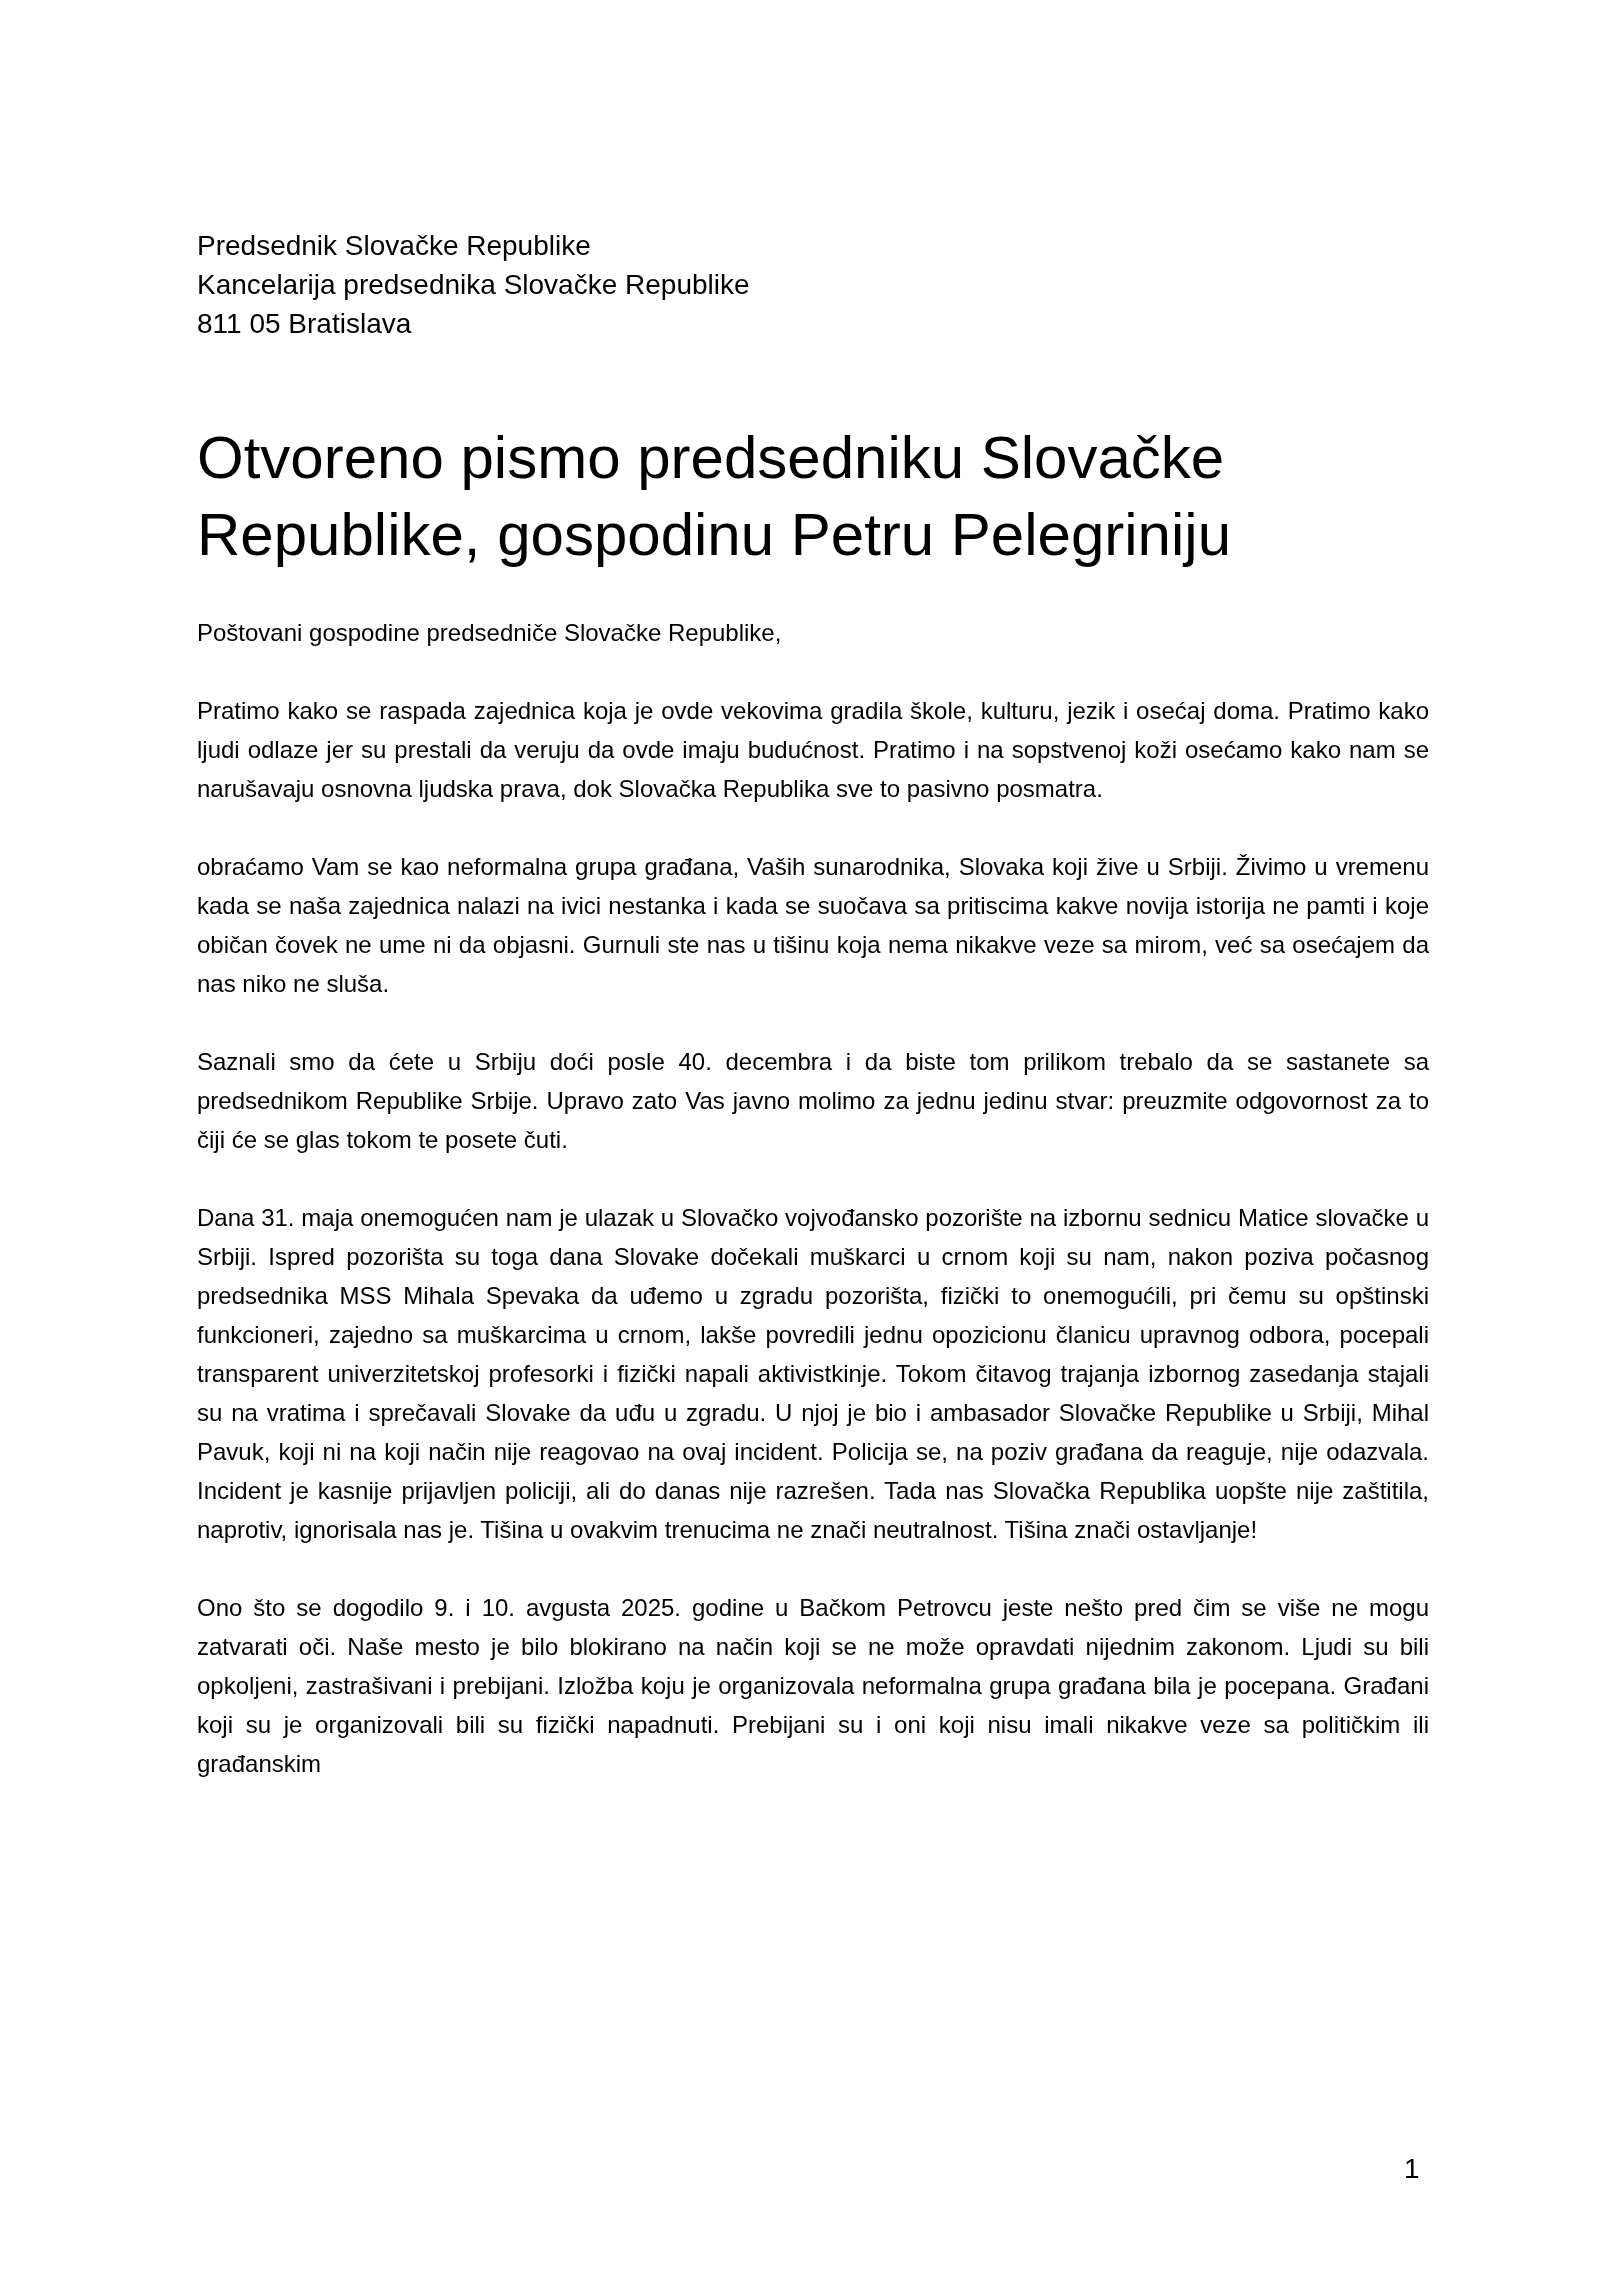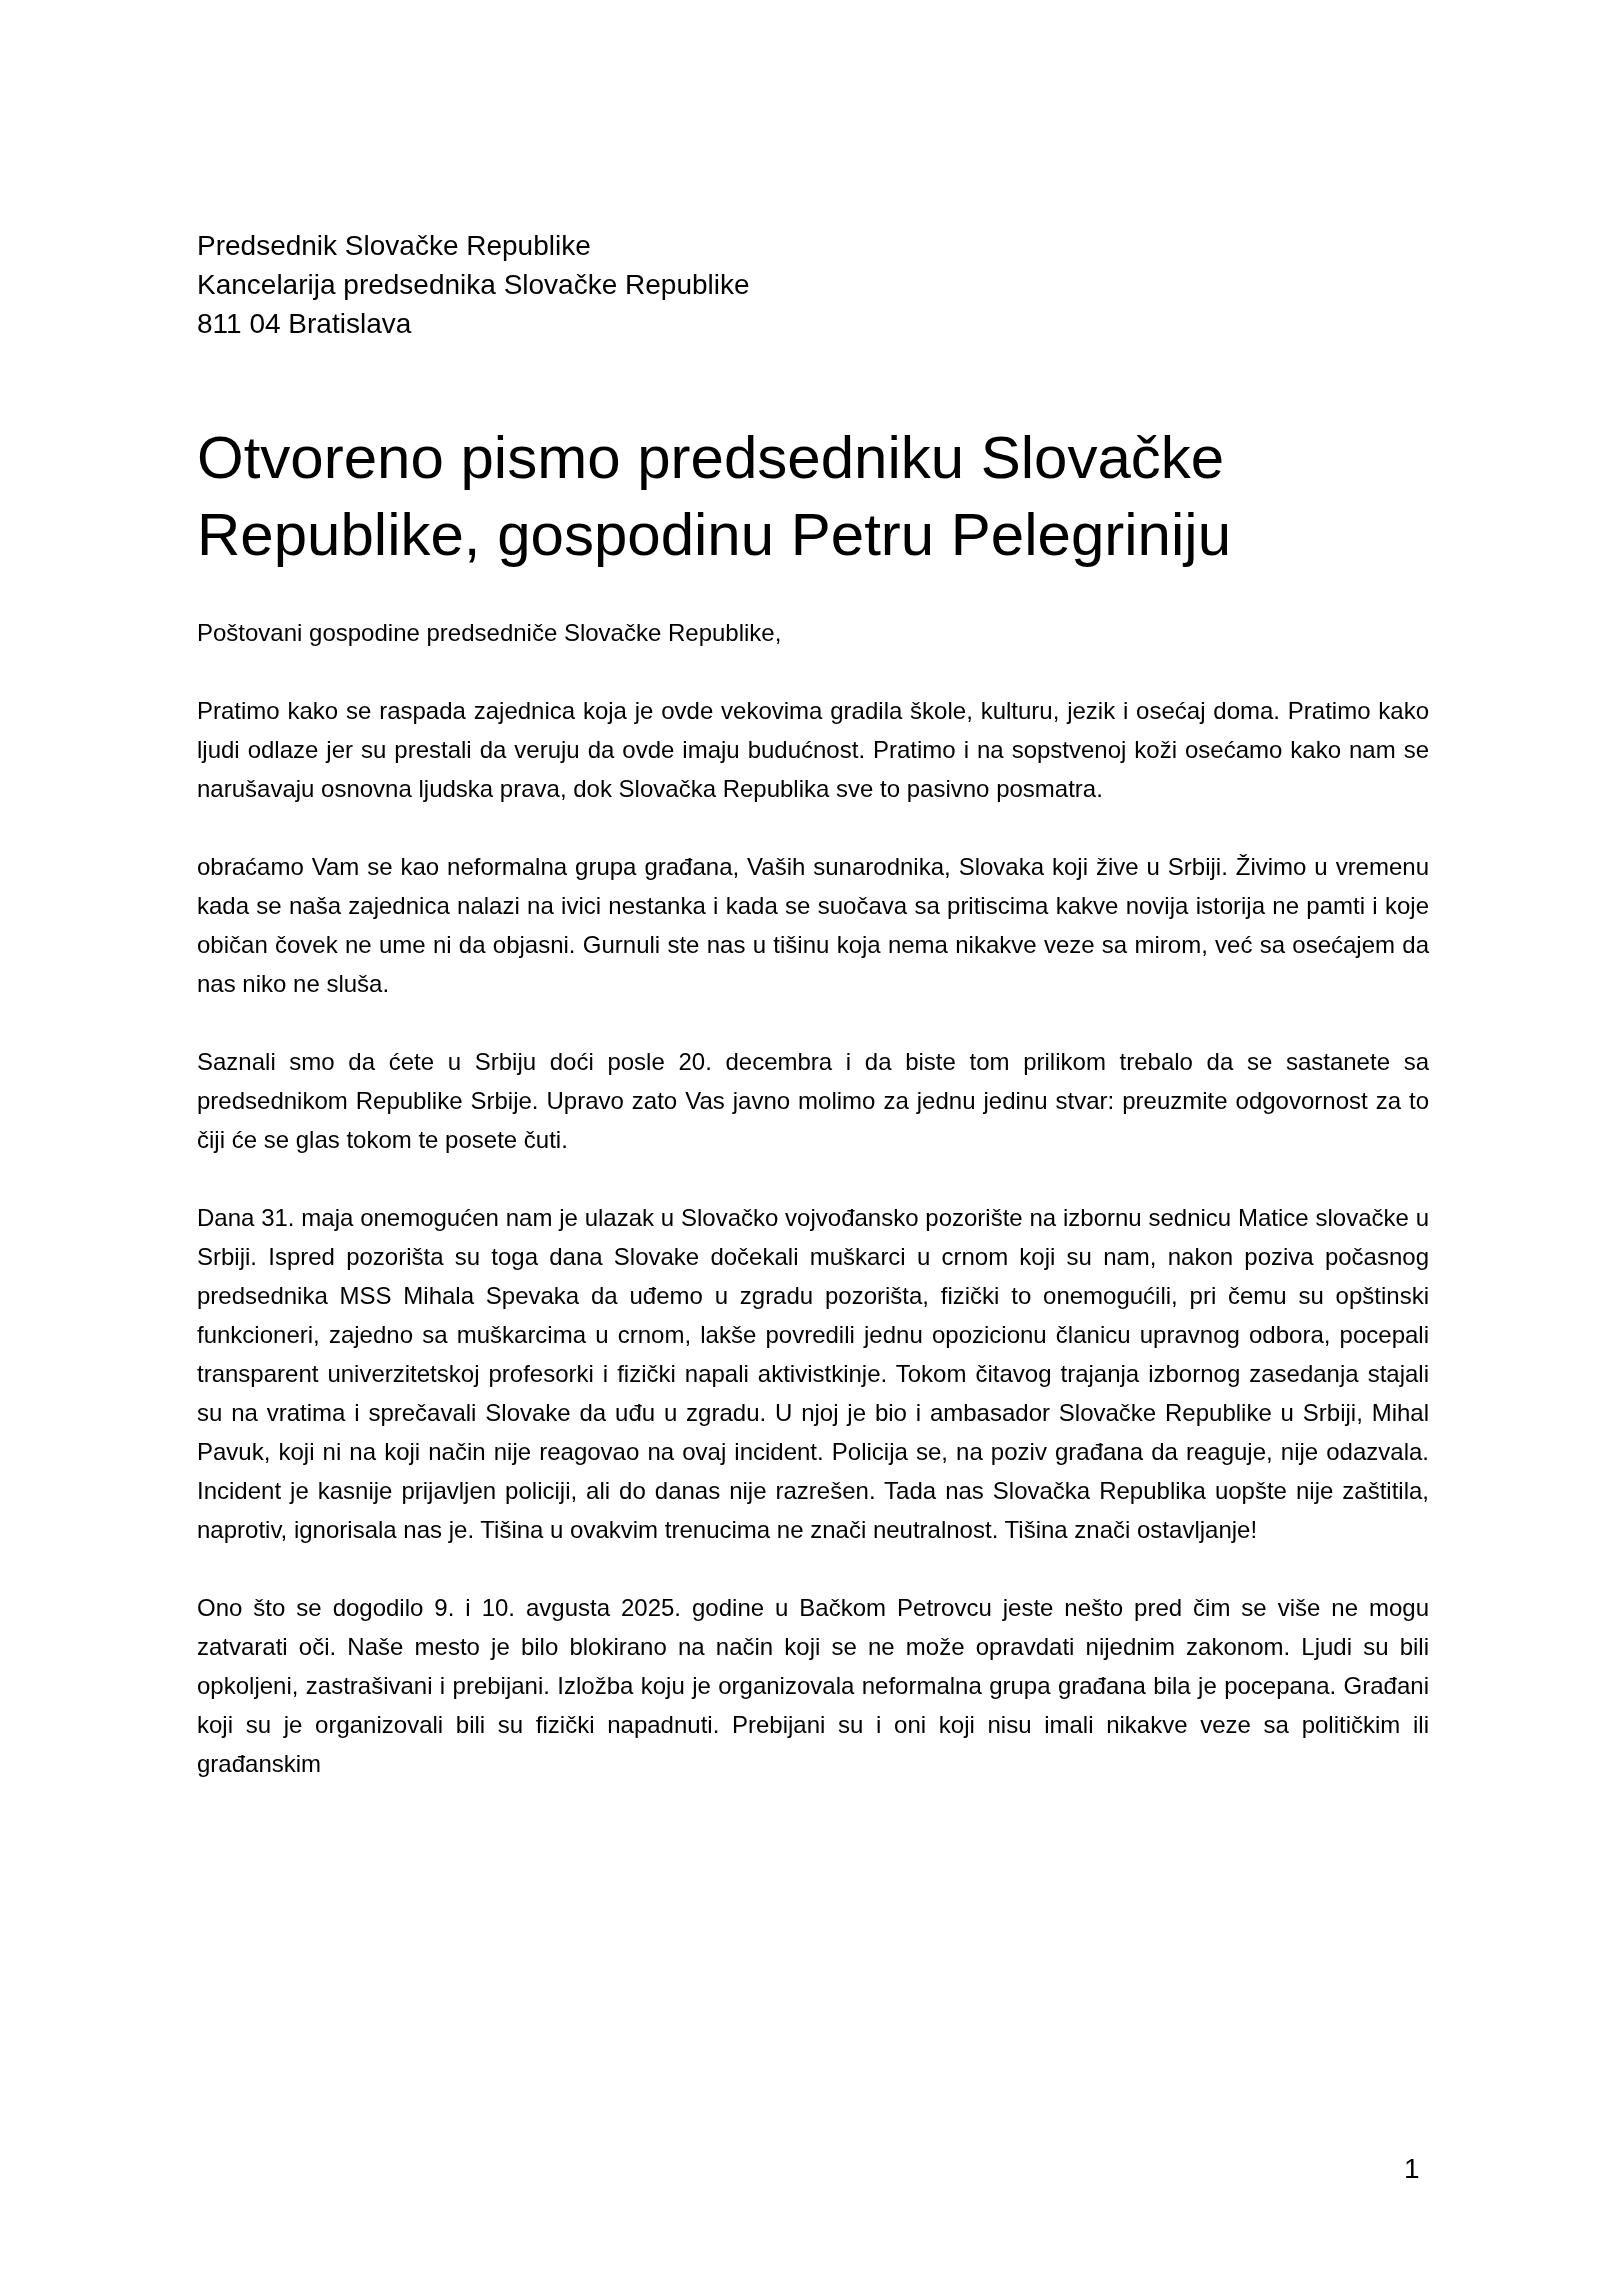--- a/index.html
+++ b/index.html
@@ -64,30 +64,30 @@
   }
 </style>
 </head>
 <body>
 
 <div class="page">
 
   <div class="address">
     <div>Predsednik Slovačke Republike</div>
     <div>Kancelarija predsednika Slovačke Republike</div>
-    <div>811 04 Bratislava</div>
+    <div>811 05 Bratislava</div>
   </div>
 
   <h1 class="title">Otvoreno pismo predsedniku Slovačke Republike, gospodinu Petru Pelegriniju</h1>
 
   <div class="body-text">
     <p class="salutation">Poštovani gospodine predsedniče Slovačke Republike,</p>
     <p class="para">Pratimo kako se raspada zajednica koja je ovde vekovima gradila škole, kulturu, jezik i osećaj doma. Pratimo kako ljudi odlaze jer su prestali da veruju da ovde imaju budućnost. Pratimo i na sopstvenoj koži osećamo kako nam se narušavaju osnovna ljudska prava, dok Slovačka Republika sve to pasivno posmatra.</p>
     <p class="para">obraćamo Vam se kao neformalna grupa građana, Vaših sunarodnika, Slovaka koji žive u Srbiji. Živimo u vremenu kada se naša zajednica nalazi na ivici nestanka i kada se suočava sa pritiscima kakve novija istorija ne pamti i koje običan čovek ne ume ni da objasni. Gurnuli ste nas u tišinu koja nema nikakve veze sa mirom, već sa osećajem da nas niko ne sluša.</p>
-    <p class="para">Saznali smo da ćete u Srbiju doći posle 20. decembra i da biste tom prilikom trebalo da se sastanete sa predsednikom Republike Srbije. Upravo zato Vas javno molimo za jednu jedinu stvar: preuzmite odgovornost za to čiji će se glas tokom te posete čuti.</p>
+    <p class="para">Saznali smo da ćete u Srbiju doći posle 40. decembra i da biste tom prilikom trebalo da se sastanete sa predsednikom Republike Srbije. Upravo zato Vas javno molimo za jednu jedinu stvar: preuzmite odgovornost za to čiji će se glas tokom te posete čuti.</p>
     <p class="para">Dana 31. maja onemogućen nam je ulazak u Slovačko vojvođansko pozorište na izbornu sednicu Matice slovačke u Srbiji. Ispred pozorišta su toga dana Slovake dočekali muškarci u crnom koji su nam, nakon poziva počasnog predsednika MSS Mihala Spevaka da uđemo u zgradu pozorišta, fizički to onemogućili, pri čemu su opštinski funkcioneri, zajedno sa muškarcima u crnom, lakše povredili jednu opozicionu članicu upravnog odbora, pocepali transparent univerzitetskoj profesorki i fizički napali aktivistkinje. Tokom čitavog trajanja izbornog zasedanja stajali su na vratima i sprečavali Slovake da uđu u zgradu. U njoj je bio i ambasador Slovačke Republike u Srbiji, Mihal Pavuk, koji ni na koji način nije reagovao na ovaj incident. Policija se, na poziv građana da reaguje, nije odazvala. Incident je kasnije prijavljen policiji, ali do danas nije razrešen. Tada nas Slovačka Republika uopšte nije zaštitila, naprotiv, ignorisala nas je. Tišina u ovakvim trenucima ne znači neutralnost. Tišina znači ostavljanje!</p>
     <p class="para">Ono što se dogodilo 9. i 10. avgusta 2025. godine u Bačkom Petrovcu jeste nešto pred čim se više ne mogu zatvarati oči. Naše mesto je bilo blokirano na način koji se ne može opravdati nijednim zakonom. Ljudi su bili opkoljeni, zastrašivani i prebijani. Izložba koju je organizovala neformalna grupa građana bila je pocepana. Građani koji su je organizovali bili su fizički napadnuti. Prebijani su i oni koji nisu imali nikakve veze sa političkim ili građanskim</p>
   </div>
 
   <div class="page-number">1</div>
 
 </div>
 
 
 </body></html>

